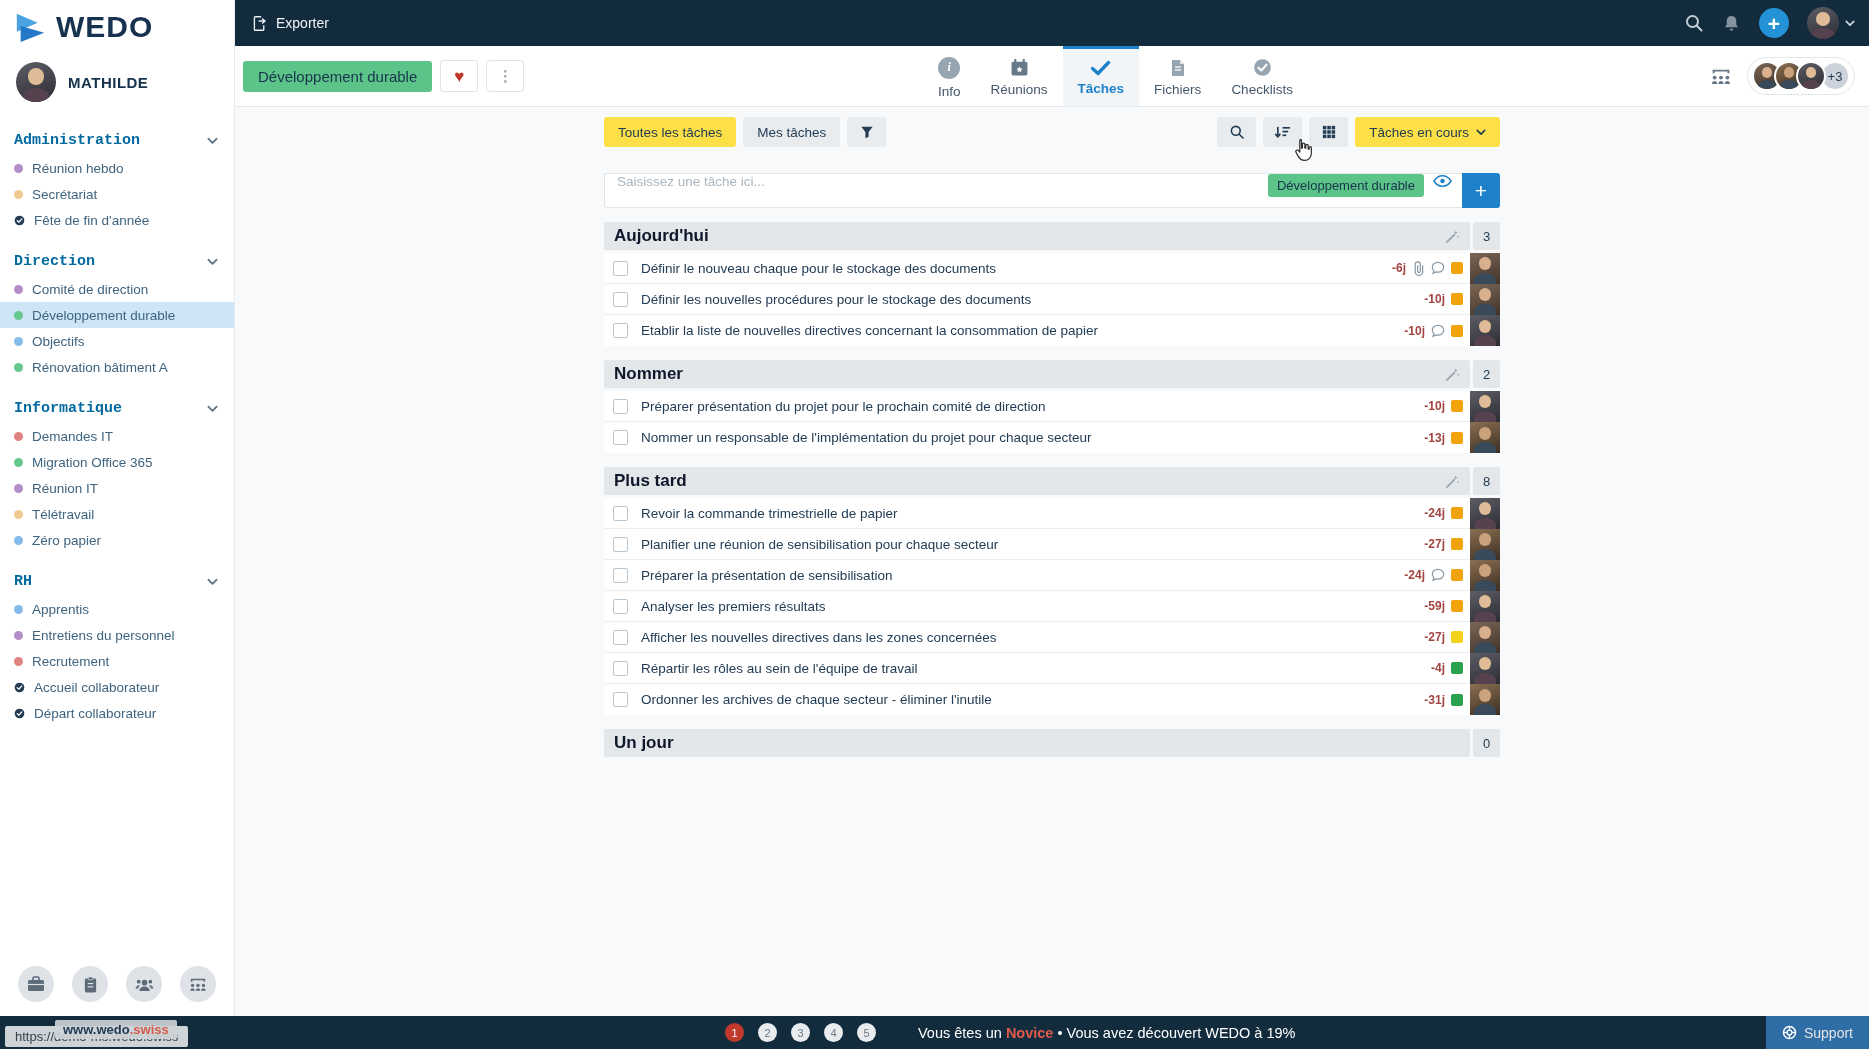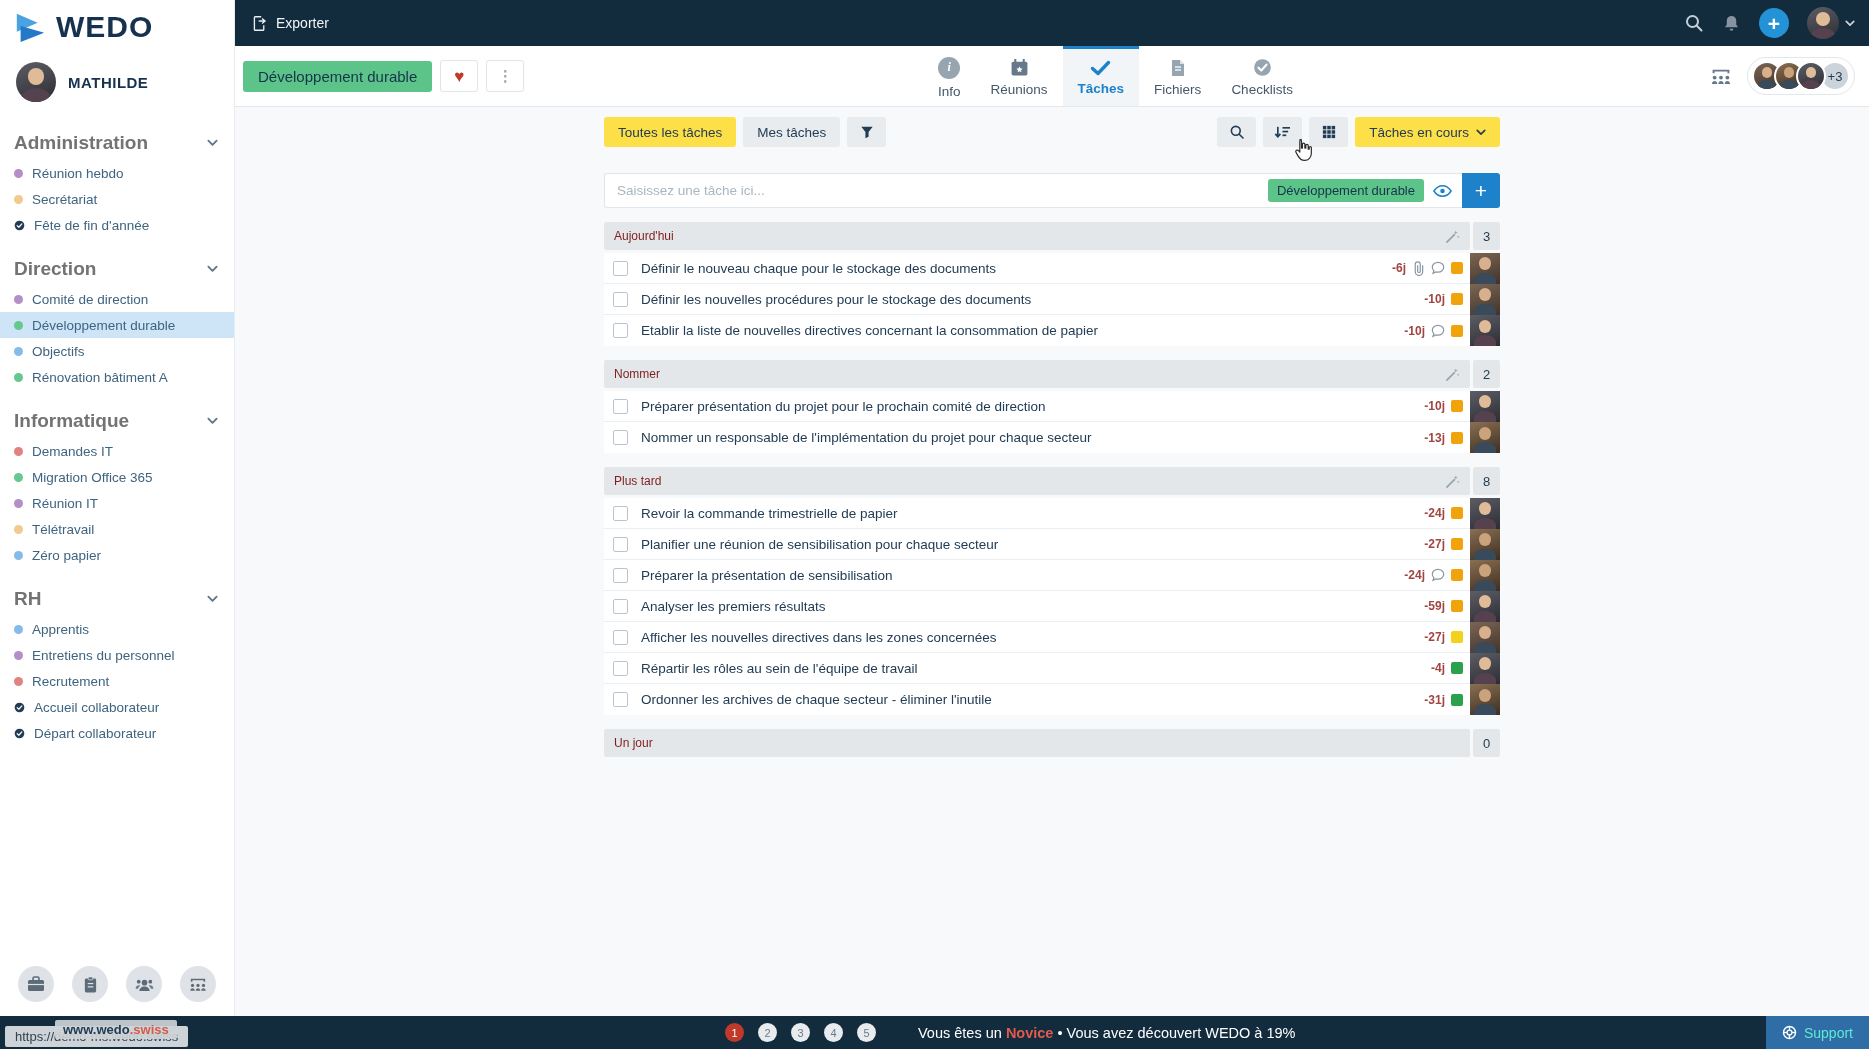--- a/index.html
+++ b/index.html
@@ -10,21 +10,21 @@
   
   .ic { display:inline-block; vertical-align:middle; flex:none; }
 
   
   .sidebar { position:absolute; left:0; top:0; width:235px; height:1016px; background:#fff; border-right:1px solid #e8ecef; z-index:5; }
   .logo-row { display:flex; align-items:center; gap:8px; padding:10px 14px 4px 14px; }
   .logo-text { font-size:30px; font-weight:bold; color:#16324f; letter-spacing:1px; }
   .user-row { display:flex; align-items:center; gap:12px; padding:14px 14px 6px 16px; }
   .user-name { font-size:15px; font-weight:bold; color:#16324f; letter-spacing:.5px; }
   .nav { padding:14px 0 0 0; }
-  .nav-section-title { display:flex; align-items:center; justify-content:space-between; padding:10px 16px 6px 14px; font-size:19px; font-weight:bold; color:#737373; cursor:pointer; }
+  .nav-section-title { display:flex; align-items:center; justify-content:space-between; padding:10px 16px 6px 14px; font-size:15px; font-weight:bold; color:#0369a1; cursor:pointer;font-family:Liberation Mono, monospace; }
   .nav-item { display:flex; align-items:center; gap:9px; padding:5px 14px; font-size:13.5px; color:#3f6480; cursor:pointer; height:26px; }
   .nav-item.selected { background:#cde5f7; }
   .dot { width:9px; height:9px; border-radius:50%; flex:none; }
   .sidebar-bottom { position:absolute; left:0; bottom:14px; width:100%; display:flex; justify-content:space-evenly; }
   .round-tool { width:36px; height:36px; border-radius:50%; background:#dfe3e8; display:flex; align-items:center; justify-content:center; cursor:pointer; }
 
   
   .avatar { position:relative; overflow:hidden; background:linear-gradient(160deg,#7b6655,#41332a); flex:none; }
   .avatar::before { content:''; position:absolute; top:16%; left:29%; width:42%; height:42%; border-radius:50%; background:#d8b08e; }
   .avatar::after { content:''; position:absolute; bottom:-14%; left:14%; width:72%; height:48%; border-radius:50% 50% 0 0; background:#394a5a; }
@@ -64,50 +64,50 @@
   .list-wrap { width:896px; margin:0 auto; }
 
   .toolbar { display:flex; align-items:center; justify-content:space-between; margin-top:10px; }
   .toolbar-left, .toolbar-right { display:flex; align-items:center; gap:7px; }
   .tbtn { height:30px; display:flex; align-items:center; justify-content:center; padding:0 14px; font-size:13.5px; border-radius:3px; background:#e8ecef; color:#223c54; cursor:pointer; }
   .tbtn.blue { background:#fde047; }
   .tbtn.icon-only { width:39px; padding:0; }
   .tbtn .chev { margin-left:7px; }
 
   .add-row { display:flex; margin-top:26px; height:35px; }
-  .add-input-wrap { flex:1; position:relative; background:#fff; border:1px solid #e1e6ea; border-right:none; border-radius:3px 0 0 3px; display:flex; align-items:center; }
+  .add-input-wrap { flex:1; position:relative; background:#fff; border:1px solid #e1e6ea; border-right:none; border-radius:3px 0 0 3px; display:flex; align-items:flex-start; }
   .add-input { flex:1; border:none; outline:none; font-size:13.5px; padding:0 12px; color:#223c54; background:transparent; font-family:"Liberation Sans", sans-serif; }
   .add-input::placeholder { color:#a9b6c0; }
   .input-badge { background:#5cc488; color:#17344d; font-size:13px; padding:4px 9px; border-radius:3px; margin-right:9px; white-space:nowrap; }
   .eye-wrap { margin-right:10px; display:flex; align-items:center; cursor:pointer; }
   .add-btn { width:38px; background:#1d82c9; color:#fff; font-size:21px; display:flex; align-items:center; justify-content:center; border-radius:0 3px 3px 0; cursor:pointer; line-height:1; }
 
   .section { margin-top:14px; }
   .section-head { display:flex; gap:3px; }
   .section-bar { flex:1; height:28px; background:#e3e7ea; border-radius:2px; display:flex; align-items:center; justify-content:space-between; padding:0 10px; }
-  .section-title { font-size:12px; font-weight:normal; color:#7f1d1d; }
+  .section-title { font-size:17px; font-weight:bold; color:#0f172a; }
   .section-count { width:27px; height:28px; background:#e3e7ea; border-radius:2px; display:flex; align-items:center; justify-content:center; font-size:13px; color:#223c54; }
   .rows { margin-top:3px; }
   .task-row { display:flex; align-items:center; background:#fff; height:31px; border-bottom:1px solid #eceff2; cursor:pointer; }
   .task-row:last-child { border-bottom:none; }
   .checkbox { width:15px; height:15px; border:1px solid #bac6cf; border-radius:2px; background:#fff; margin:0 13px 0 9px; flex:none; cursor:pointer; }
   .task-title { flex:1; font-size:13.5px; color:#223c54; white-space:nowrap; overflow:hidden; text-overflow:ellipsis; }
   .task-right { display:flex; align-items:center; gap:6px; margin-right:7px; }
   .due { font-size:12px; color:#a04540; font-weight:bold; }
   .color-sq { width:12px; height:12px; border-radius:2px; flex:none; }
   .task-row .avatar { width:30px; height:31px; }
 
   
   .footer { position:absolute; left:0; top:1016px; width:1869px; height:33px; background:#122b3d; display:flex; align-items:center; z-index:6; }
   .steps { display:flex; gap:14px; margin-left:725px; }
   .step { width:19px; height:19px; border-radius:50%; background:#e8ecef; color:#6b7a87; font-size:11px; display:flex; align-items:center; justify-content:center; cursor:pointer; }
   .step.active { background:#c0392b; color:#fff; }
   .footer-msg { color:#fff; font-size:14.5px; margin-left:42px; white-space:nowrap; }
   .footer-msg .lvl { color:#e05a4e; font-weight:bold; }
-  .support-btn { position:absolute; right:0; top:0; height:33px; background:#2e6da6; color:#5eead4; font-size:14px; display:flex; align-items:center; gap:7px; padding:0 16px; cursor:pointer; }
+  .support-btn { position:absolute; right:0; top:0; height:33px; background:#2e6da6; color:#e5e5e5; font-size:14px; display:flex; align-items:center; gap:7px; padding:0 16px; cursor:pointer; }
 
   
   .link-tip-url { position:absolute; left:5px; top:1026px; background:#ced3d7; color:#33424e; font-size:13px; padding:3px 10px; border-radius:2px; z-index:7; }
   .link-tip-title { position:absolute; left:55px; top:1020px; background:rgba(205,210,214,.92); font-size:13px; font-weight:bold; padding:2px 8px; border-radius:2px; z-index:8; }
   .link-tip-title .host { color:#223c54; }
   .link-tip-title .tld { color:#d65a4a; }
 
   
   .cursor { position:absolute; left:1290px; top:137px; z-index:50; pointer-events:none; }
 </style>

